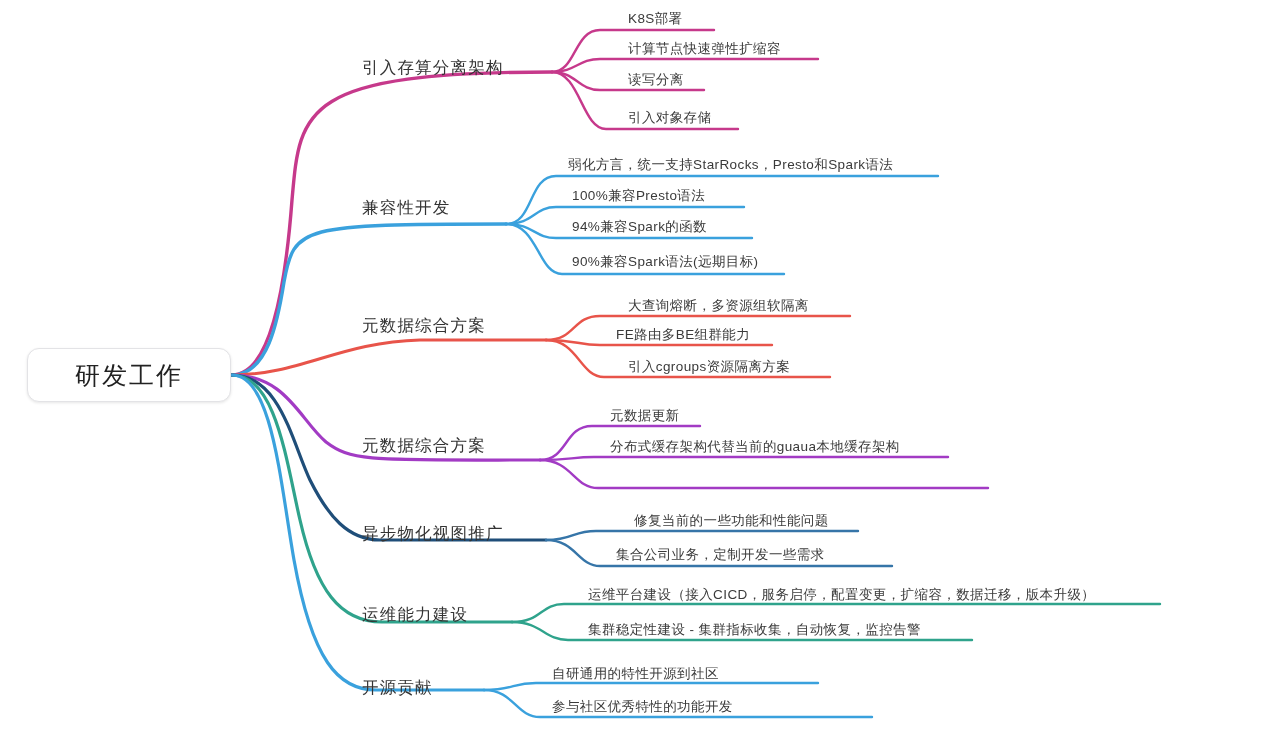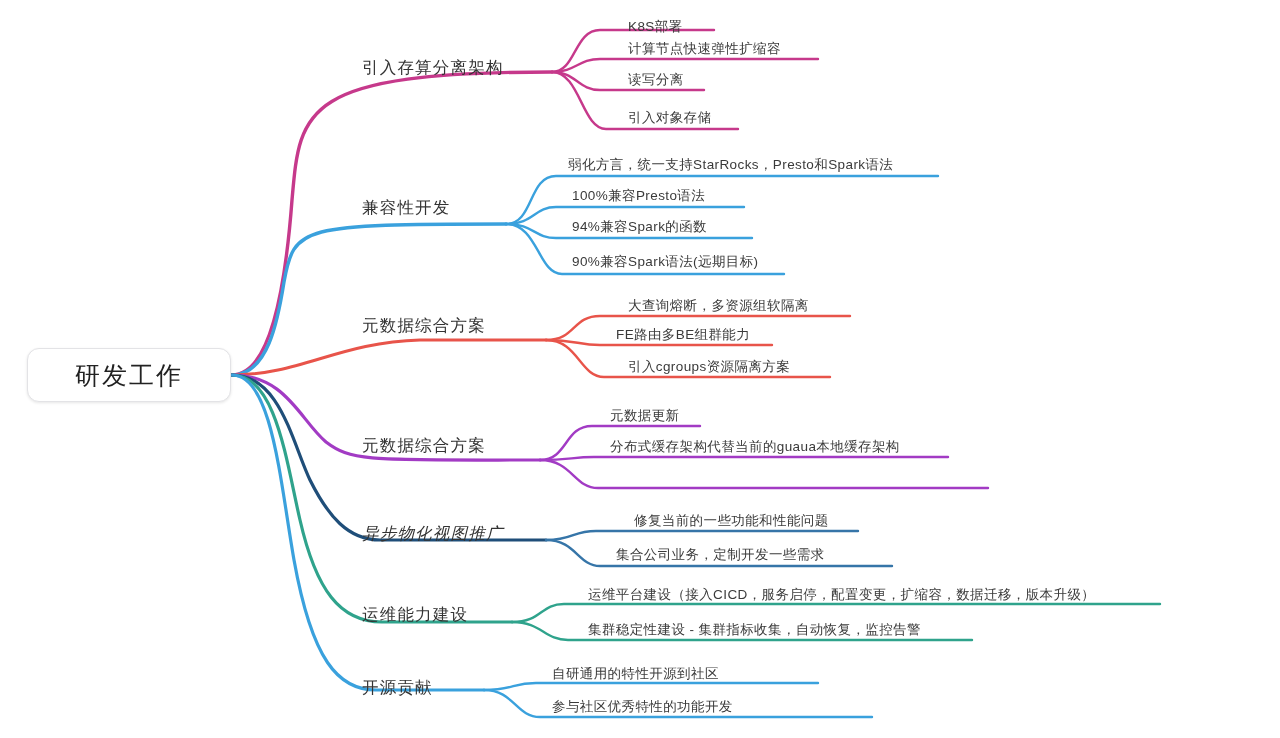--- a/index.html
+++ b/index.html
@@ -119,41 +119,41 @@
       <path d="M484,690 C514,690 512,683 536,683 L818,683" fill="none" stroke="#3aa1dd" stroke-width="2.4" stroke-linecap="round"></path>
       <path d="M484,690 C514,690 516,717 540,717 L872,717" fill="none" stroke="#3aa1dd" stroke-width="2.4" stroke-linecap="round"></path>
     </g>
   </svg>
 
   <div class="root-node">
     <span class="root-node-text">研发工作</span>
   </div>
 
   <div class="node-label branch-label" style="left:362px; top:59px;">引入存算分离架构</div>
-  <div class="node-label leaf-label" style="left:628px; top:12px;margin-top:8px;">K8S部署</div>
+  <div class="node-label leaf-label" style="left:628px; top:12px;">K8S部署</div>
   <div class="node-label leaf-label" style="left:628px; top:42px;">计算节点快速弹性扩缩容</div>
   <div class="node-label leaf-label" style="left:628px; top:73px;">读写分离</div>
   <div class="node-label leaf-label" style="left:628px; top:111px;">引入对象存储</div>
 
   <div class="node-label branch-label" style="left:362px; top:199px;">兼容性开发</div>
   <div class="node-label leaf-label" style="left:568px; top:158px;">弱化方言，统一支持StarRocks，Presto和Spark语法</div>
   <div class="node-label leaf-label" style="left:572px; top:189px;">100%兼容Presto语法</div>
   <div class="node-label leaf-label" style="left:572px; top:220px;">94%兼容Spark的函数</div>
   <div class="node-label leaf-label" style="left:572px; top:255px;">90%兼容Spark语法(远期目标)</div>
 
   <div class="node-label branch-label" style="left:362px; top:317px;">元数据综合方案</div>
   <div class="node-label leaf-label" style="left:628px; top:299px;">大查询熔断，多资源组软隔离</div>
   <div class="node-label leaf-label" style="left:616px; top:328px;">FE路由多BE组群能力</div>
   <div class="node-label leaf-label" style="left:628px; top:360px;">引入cgroups资源隔离方案</div>
 
   <div class="node-label branch-label" style="left:362px; top:437px;">元数据综合方案</div>
   <div class="node-label leaf-label" style="left:610px; top:409px;">元数据更新</div>
   <div class="node-label leaf-label" style="left:610px; top:440px;">分布式缓存架构代替当前的guaua本地缓存架构</div>
 
-  <div class="node-label branch-label" style="left:362px; top:525px;font-style:italic;">异步物化视图推广</div>
+  <div class="node-label branch-label" style="left:362px; top:525px;">异步物化视图推广</div>
   <div class="node-label leaf-label" style="left:634px; top:514px;">修复当前的一些功能和性能问题</div>
   <div class="node-label leaf-label" style="left:616px; top:548px;">集合公司业务，定制开发一些需求</div>
 
   <div class="node-label branch-label" style="left:362px; top:606px;">运维能力建设</div>
   <div class="node-label leaf-label" style="left:588px; top:588px;">运维平台建设（接入CICD，服务启停，配置变更，扩缩容，数据迁移，版本升级）</div>
   <div class="node-label leaf-label" style="left:588px; top:623px;">集群稳定性建设 - 集群指标收集，自动恢复，监控告警</div>
 
   <div class="node-label branch-label" style="left:362px; top:679px;">开源贡献</div>
   <div class="node-label leaf-label" style="left:552px; top:667px;">自研通用的特性开源到社区</div>
   <div class="node-label leaf-label" style="left:552px; top:700px;">参与社区优秀特性的功能开发</div>

